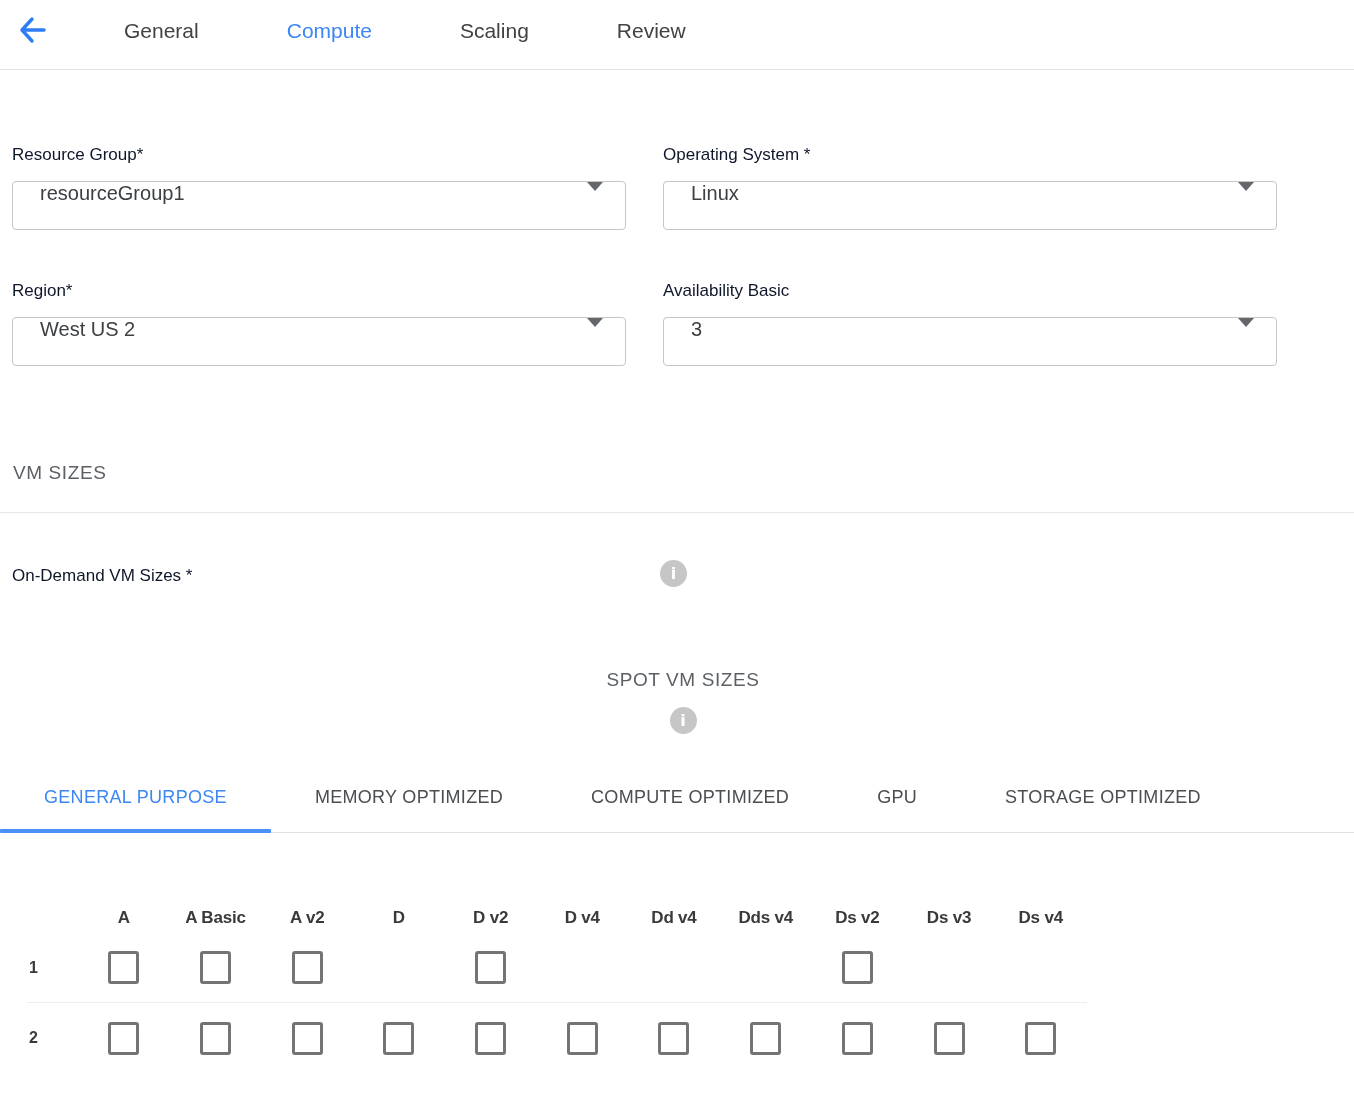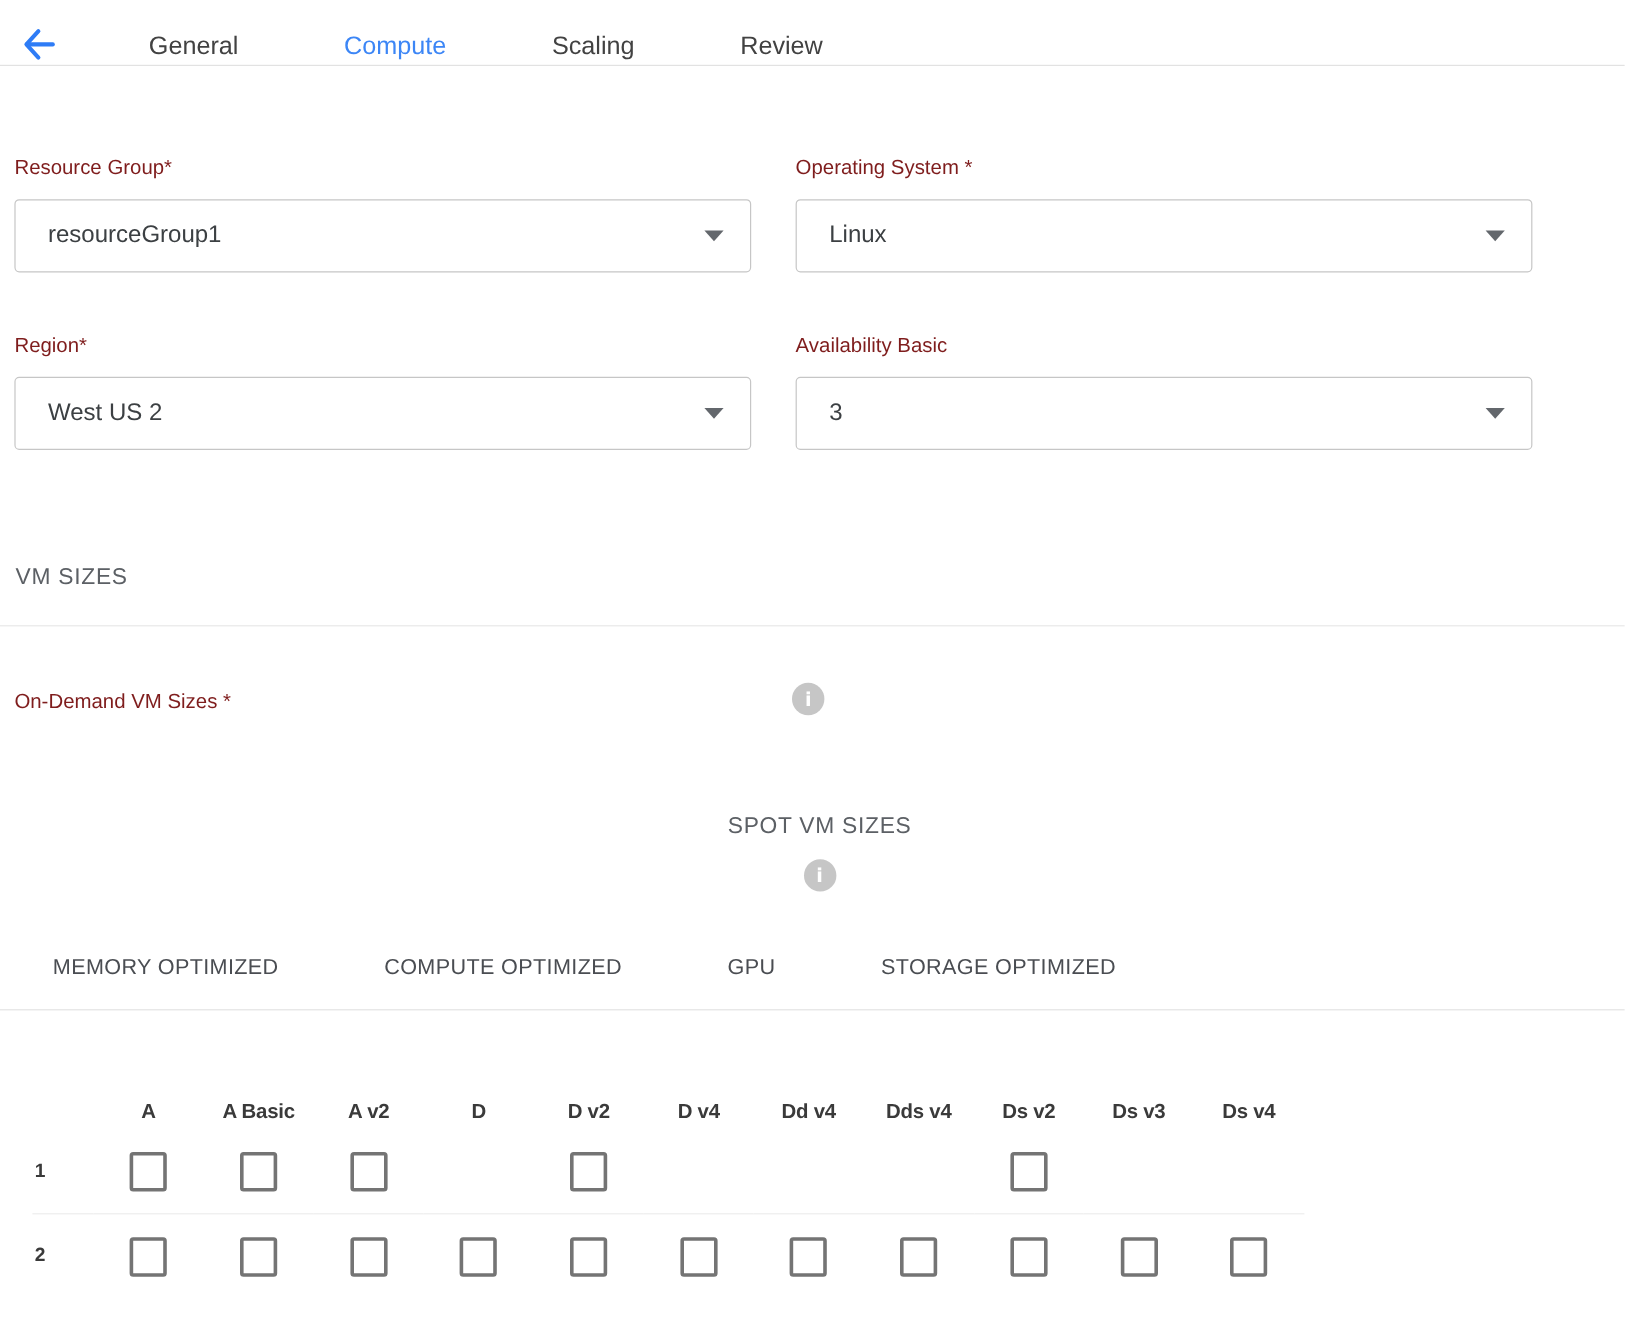--- a/index.html
+++ b/index.html
@@ -3,32 +3,32 @@
 <meta charset="utf-8">
 <style>
   :root{
     --accent:#3c86f6;
     --accent-underline:#4a90f7;
     --info-bg:#c6c6c6;
   }
   *{box-sizing:border-box;margin:0;padding:0;}
   html,body{width:1354px;height:1098px;overflow:hidden;background:#fff;
     font-family:"Liberation Sans",sans-serif;}
-  .topbar{height:55px;border-bottom:1px solid #e2e2e2;display:flex;
-    align-items:flex-end;padding:13px 0 0 14px;}
+  .topbar{height:70px;border-bottom:1px solid #e2e2e2;display:flex;
+    align-items:flex-start;padding:13px 0 0 14px;}
   .back-btn{background:none;border:none;cursor:pointer;width:36px;height:34px;
     margin-right:74px;padding:0;display:flex;align-items:center;justify-content:center;}
   .wizard-tabs{display:flex;gap:88px;padding-top:3px;}
   .wtab{font-size:21px;color:#424242;cursor:pointer;line-height:30px;white-space:nowrap;}
   .wtab.active{color:var(--accent);}
   .form-grid{display:grid;grid-template-columns:614px 614px;column-gap:37px;
     row-gap:50px;margin:74px 0 0 12px;}
-  .field-label{font-size:17px;color:#7f1d1d;line-height:22px;margin-bottom:15px;}
-  .selectbox{height:61px;border:1px solid #c6c6c6;border-radius:4px;background:#fff;
-    display:flex;align-items:center;justify-content:space-between;
+  .field-label{font-size:17px;color:#0f172a;line-height:22px;margin-bottom:15px;}
+  .selectbox{height:49px;border:1px solid #c6c6c6;border-radius:4px;background:#fff;
+    display:flex;align-items:flex-start;justify-content:space-between;
     padding:0 22px 0 27px;cursor:pointer;}
   .select-value{font-size:20px;color:#3c4043;}
   .caret{width:0;height:0;border-left:8px solid transparent;
     border-right:8px solid transparent;border-top:9px solid #63676c;}
   .section-title{font-size:19px;font-weight:400;color:#5c6065;letter-spacing:.6px;
     line-height:24px;}
   .vm-sizes-title{margin:95px 0 0 13px;}
   .divider{border:none;border-top:1px solid #e8e8e8;margin:27px 0 0 0;width:100%;}
   .on-demand-row{display:flex;align-items:flex-end;gap:34px;margin:47px 0 0 12px;}
   .on-demand-field{width:614px;}
@@ -117,20 +117,21 @@
       <span class="info-icon">i</span>
     </div>
   </section>
 
   <section>
     <div class="spot-header">
       <h2 class="section-title">SPOT VM SIZES</h2>
       <span class="info-icon">i</span>
     </div>
     <nav class="spot-tabs">
+        <div class="spot-tab active">GENERAL PURPOSE</div>
         <div class="spot-tab">MEMORY OPTIMIZED</div>
         <div class="spot-tab">COMPUTE OPTIMIZED</div>
         <div class="spot-tab">GPU</div>
         <div class="spot-tab">STORAGE OPTIMIZED</div>
       </nav>
     <div class="matrix">
         <div class="col-header"></div>
         <div class="col-header">A</div>
         <div class="col-header">A Basic</div>
         <div class="col-header">A v2</div>

